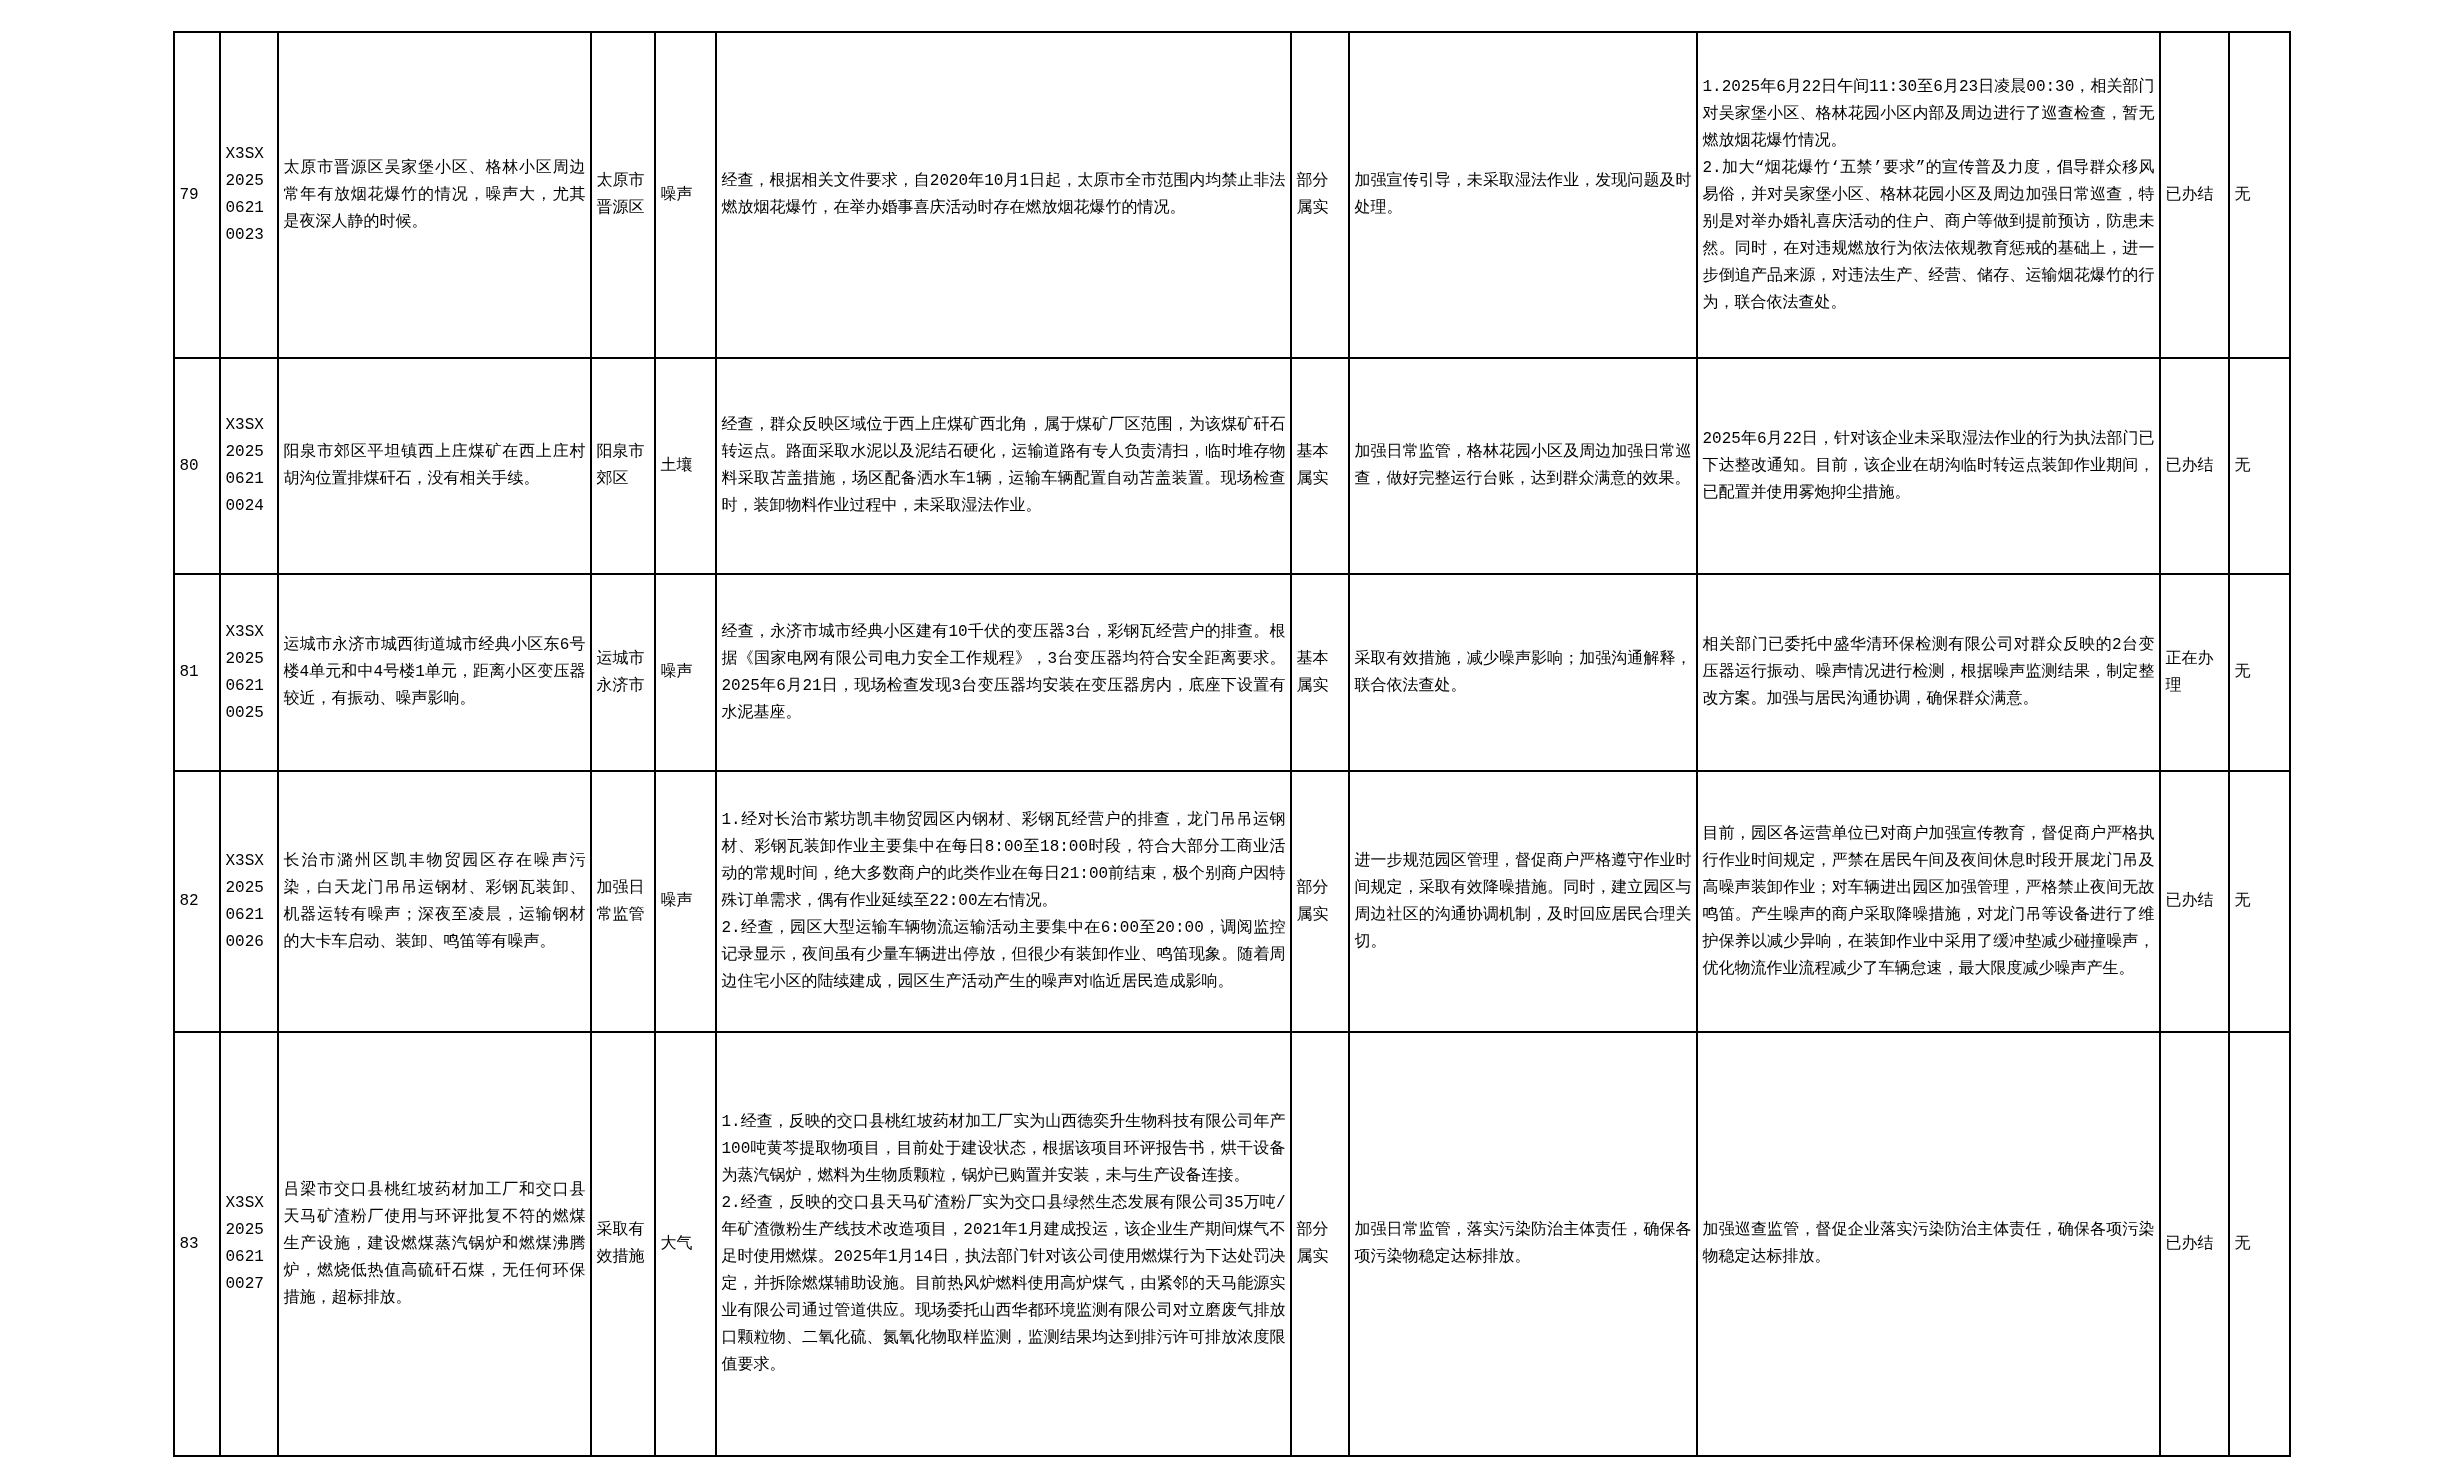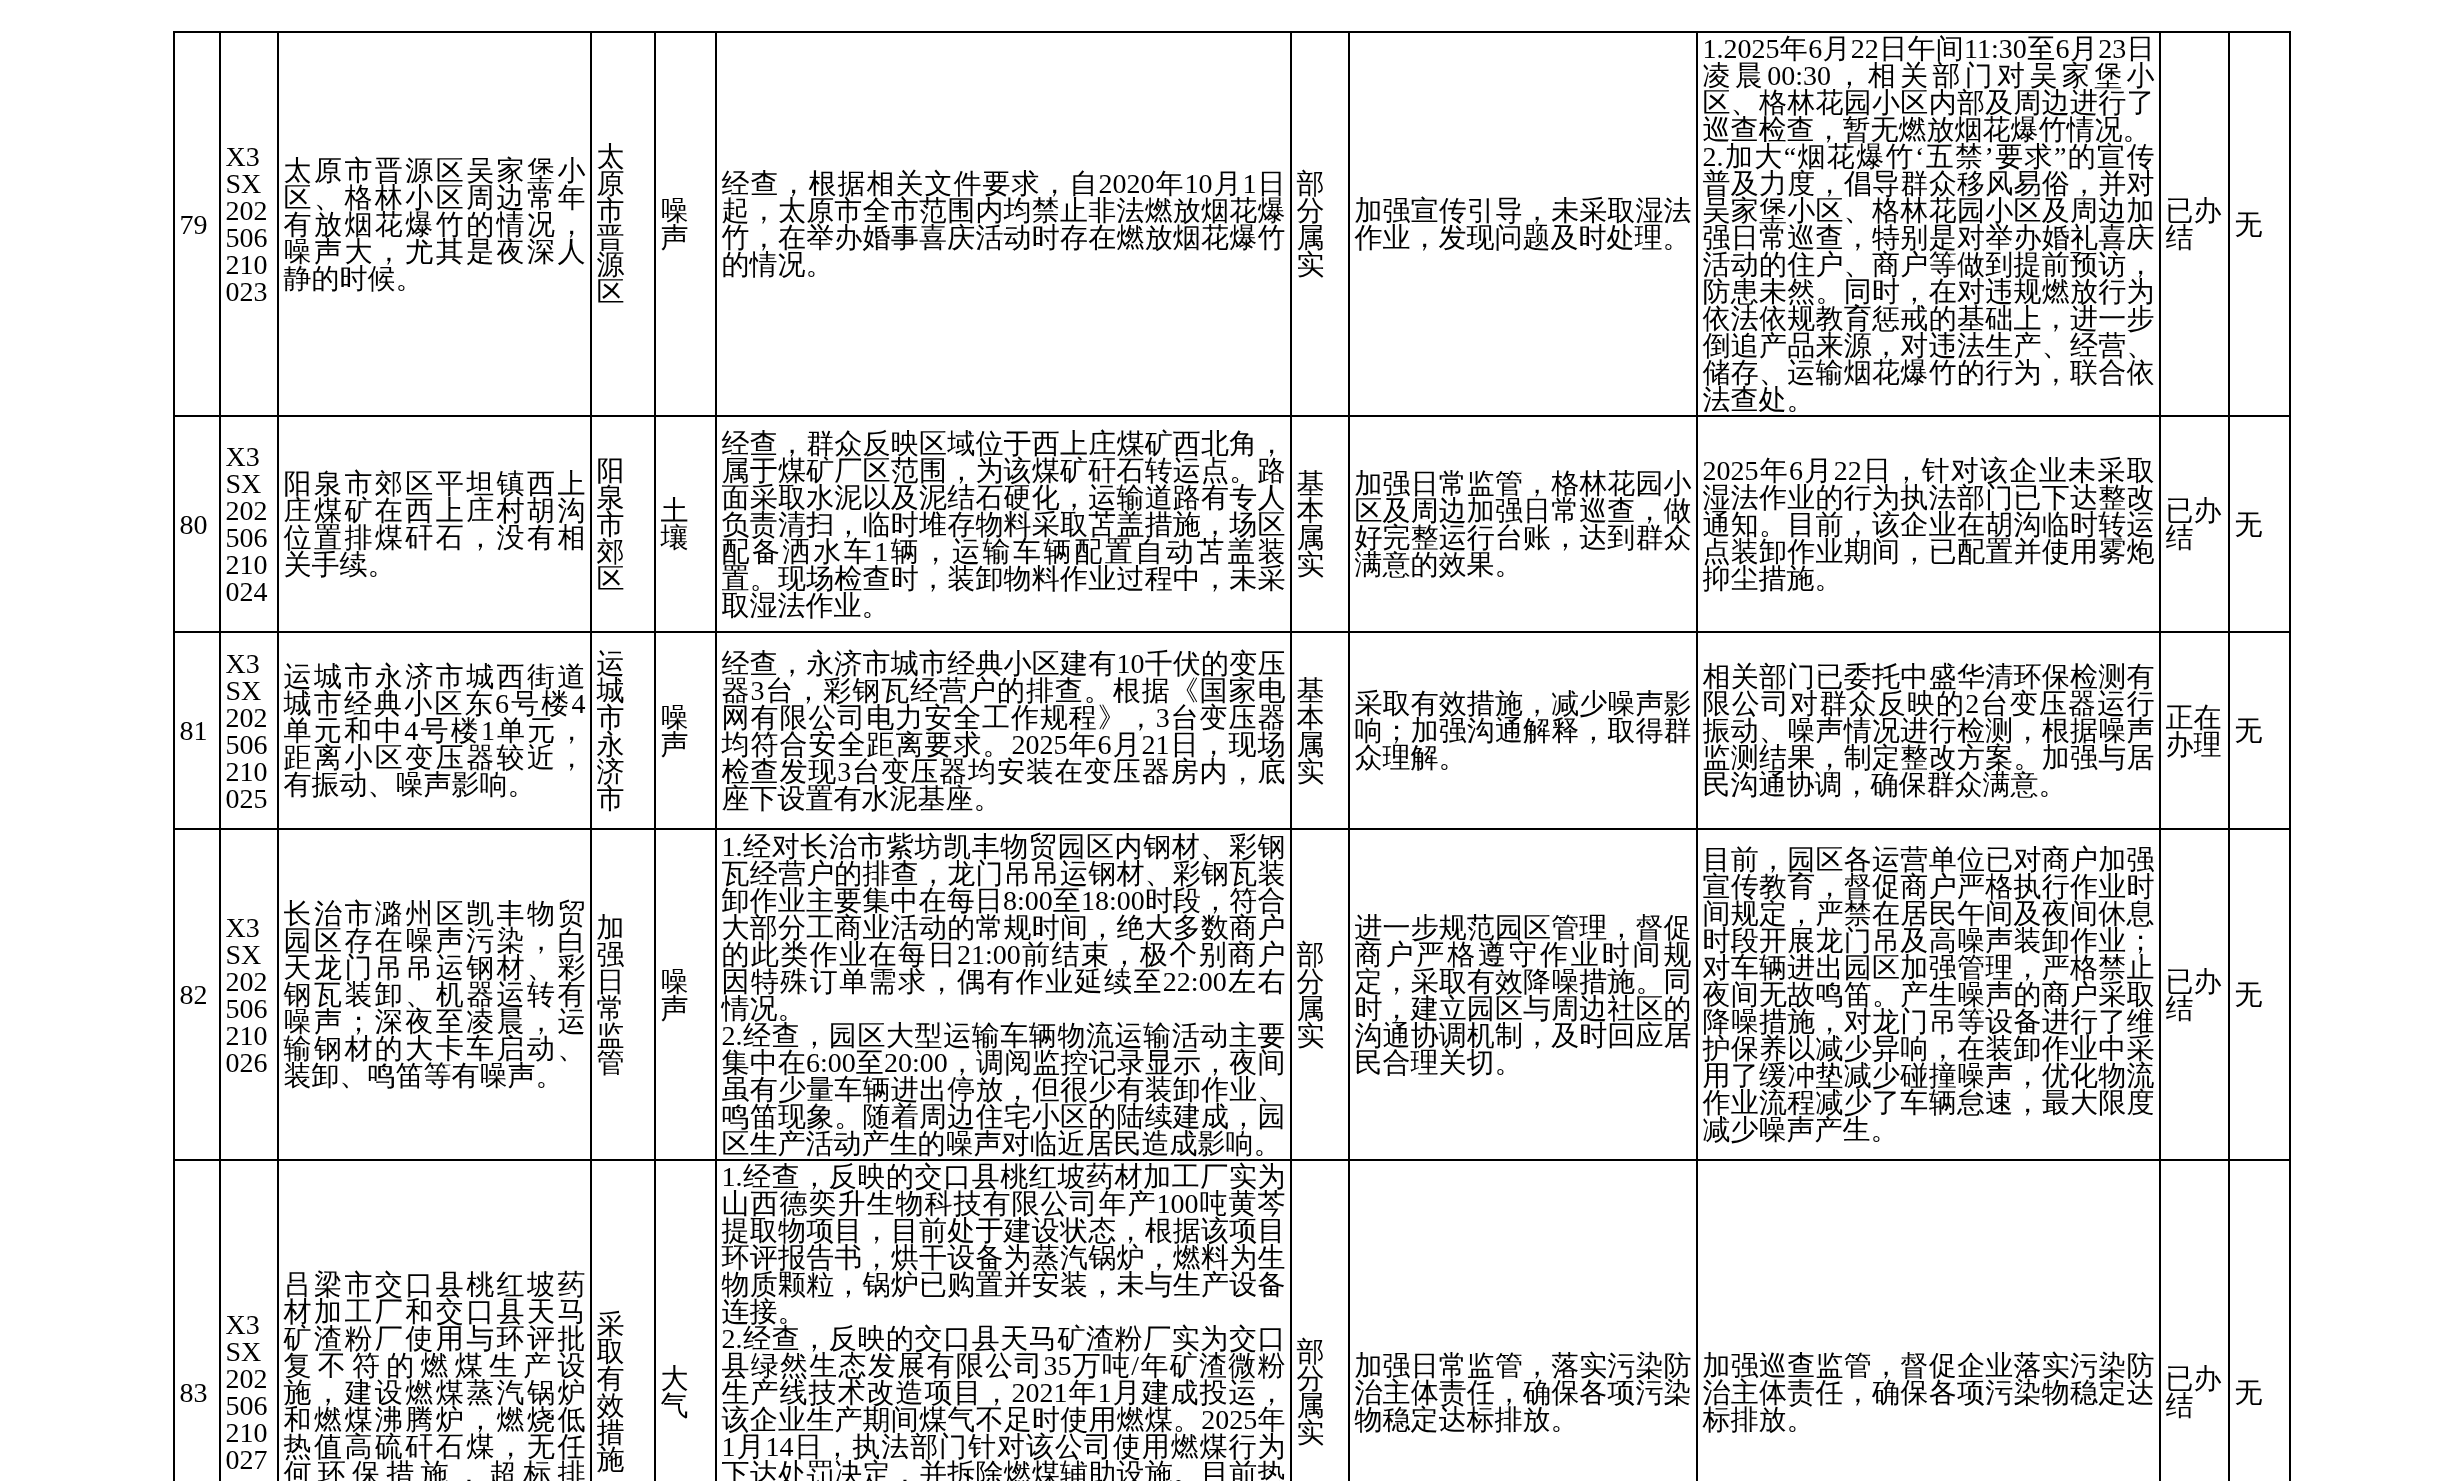--- a/index.html
+++ b/index.html
@@ -18,24 +18,25 @@
     position: absolute;
     left: 173px;
     top: 31px;
     width: 2116px;
     border-collapse: collapse;
     table-layout: fixed;
   }
   table.report td {
     border: 2.2px solid #000000;
     vertical-align: middle;
-    font-size: 28px;
+    font-size: 16px;
     line-height: 27px;
     padding: 2.2px 4.5px;
     overflow: hidden;
+    font-family: Liberation Mono, monospace;
   }
   td.c {
     text-align: left;
     padding: 2.2px 1.5px;
   }
   td.j {
     text-align: justify;
   }
   .pre {
     white-space: pre-wrap;
@@ -90,21 +91,21 @@
       <td class="c">无</td>
     </tr>
     <tr style="height:197px">
       <td class="c">81</td>
       <td class="c brk">X3SX202506210025</td>
       <td class="j">运城市永济市城西街道城市经典小区东6号楼4单元和中4号楼1单元，距离小区变压器较近，有振动、噪声影响。</td>
       <td class="c">运城市永济市</td>
       <td class="c">噪声</td>
       <td class="j pre">经查，永济市城市经典小区建有10千伏的变压器3台，彩钢瓦经营户的排查。根据《国家电网有限公司电力安全工作规程》，3台变压器均符合安全距离要求。2025年6月21日，现场检查发现3台变压器均安装在变压器房内，底座下设置有水泥基座。</td>
       <td class="c">基本属实</td>
-      <td class="j">采取有效措施，减少噪声影响；加强沟通解释，取得群众理解。</td>
+      <td class="j">采取有效措施，减少噪声影响；加强沟通解释，联合依法查处。</td>
       <td class="j pre">相关部门已委托中盛华清环保检测有限公司对群众反映的2台变压器运行振动、噪声情况进行检测，根据噪声监测结果，制定整改方案。加强与居民沟通协调，确保群众满意。</td>
       <td class="c">正在办理</td>
       <td class="c">无</td>
     </tr>
     <tr style="height:261px">
       <td class="c">82</td>
       <td class="c brk">X3SX202506210026</td>
       <td class="j">长治市潞州区凯丰物贸园区存在噪声污染，白天龙门吊吊运钢材、彩钢瓦装卸、机器运转有噪声；深夜至凌晨，运输钢材的大卡车启动、装卸、鸣笛等有噪声。</td>
       <td class="c">加强日常监管</td>
       <td class="c">噪声</td>

